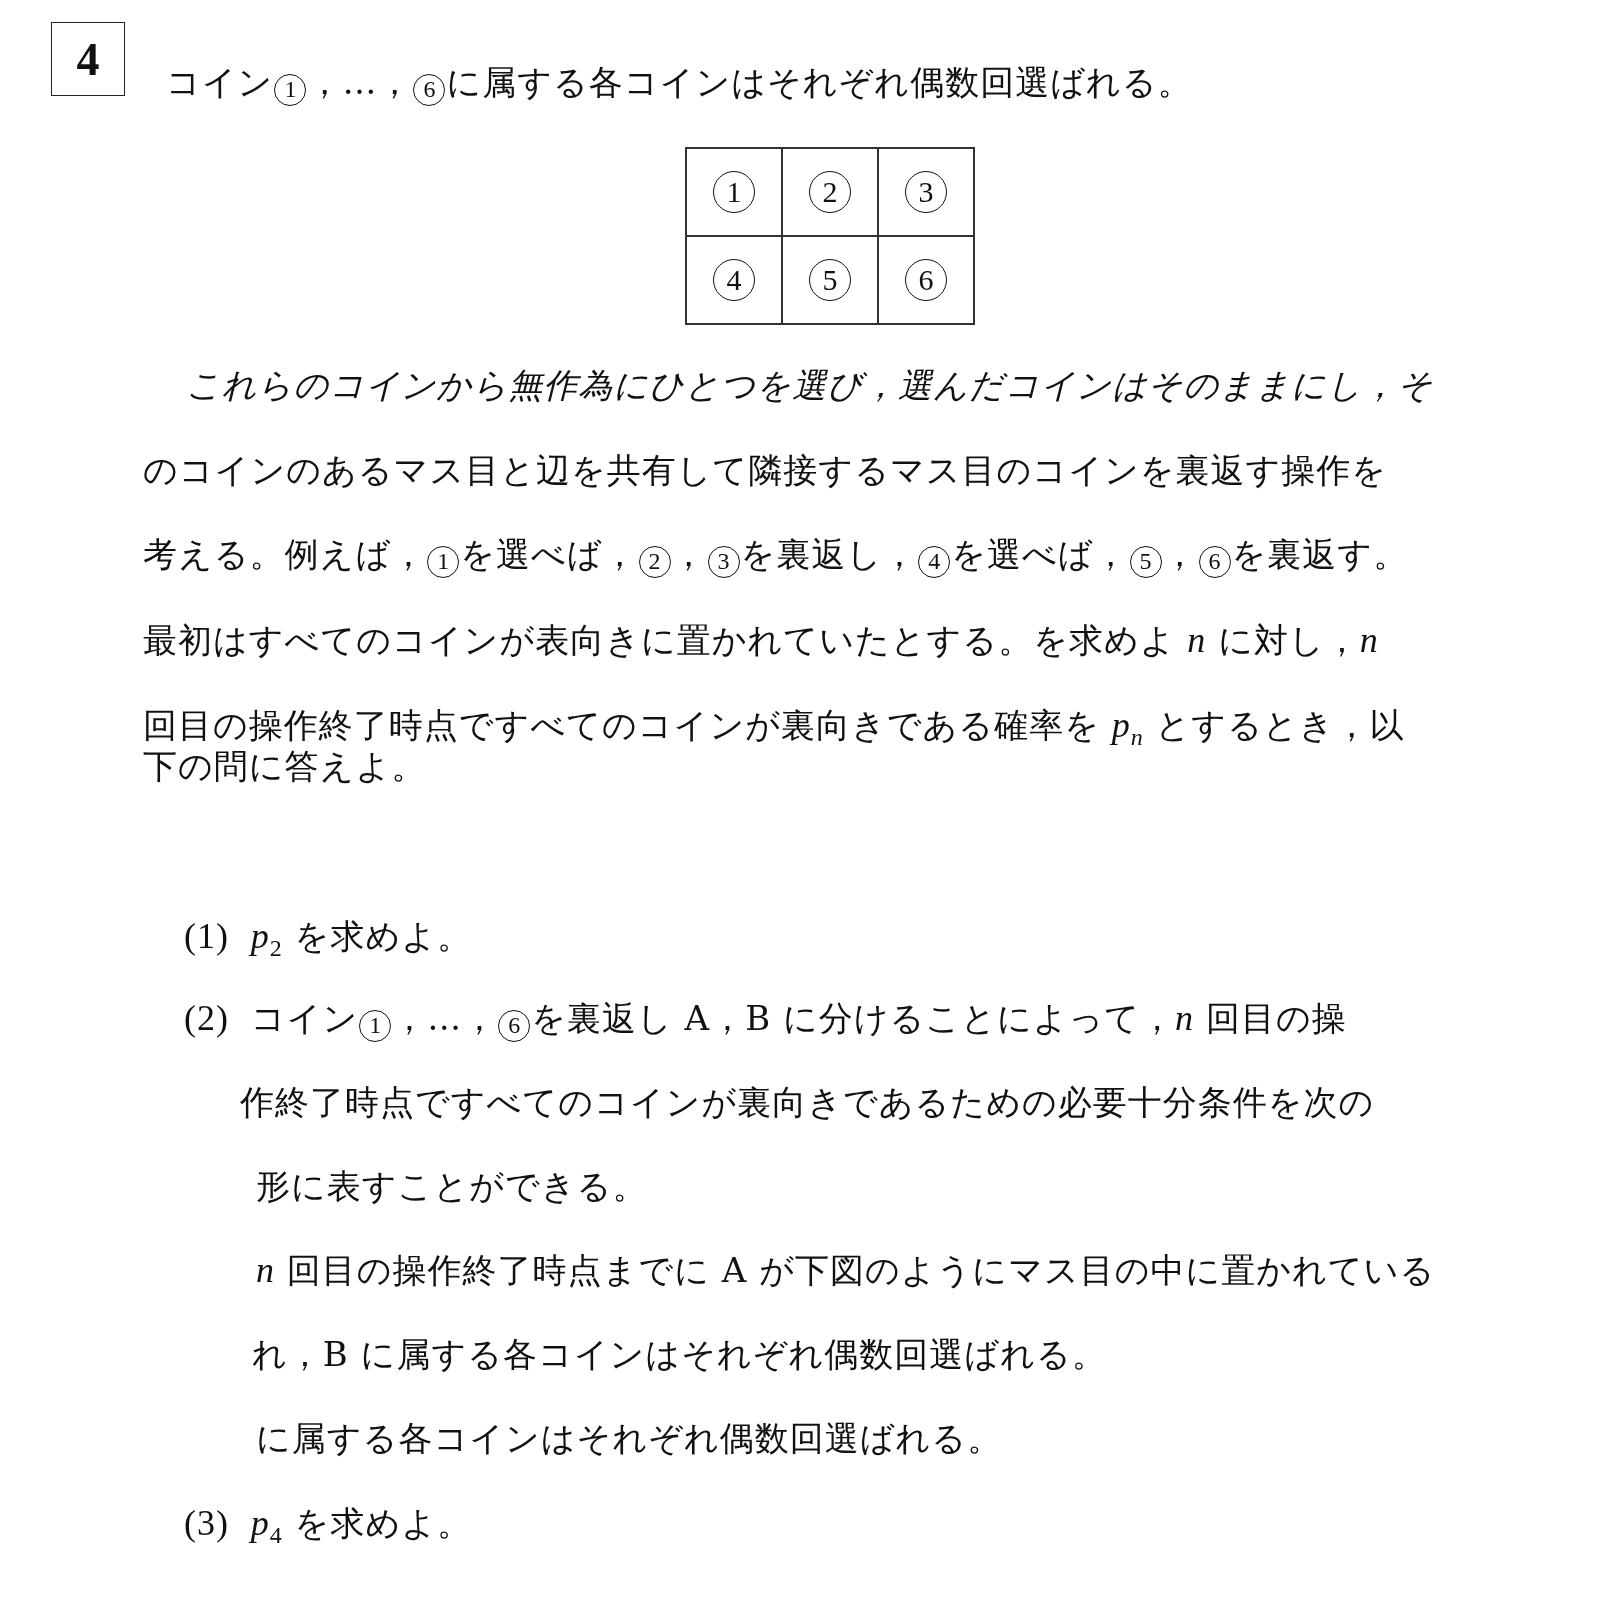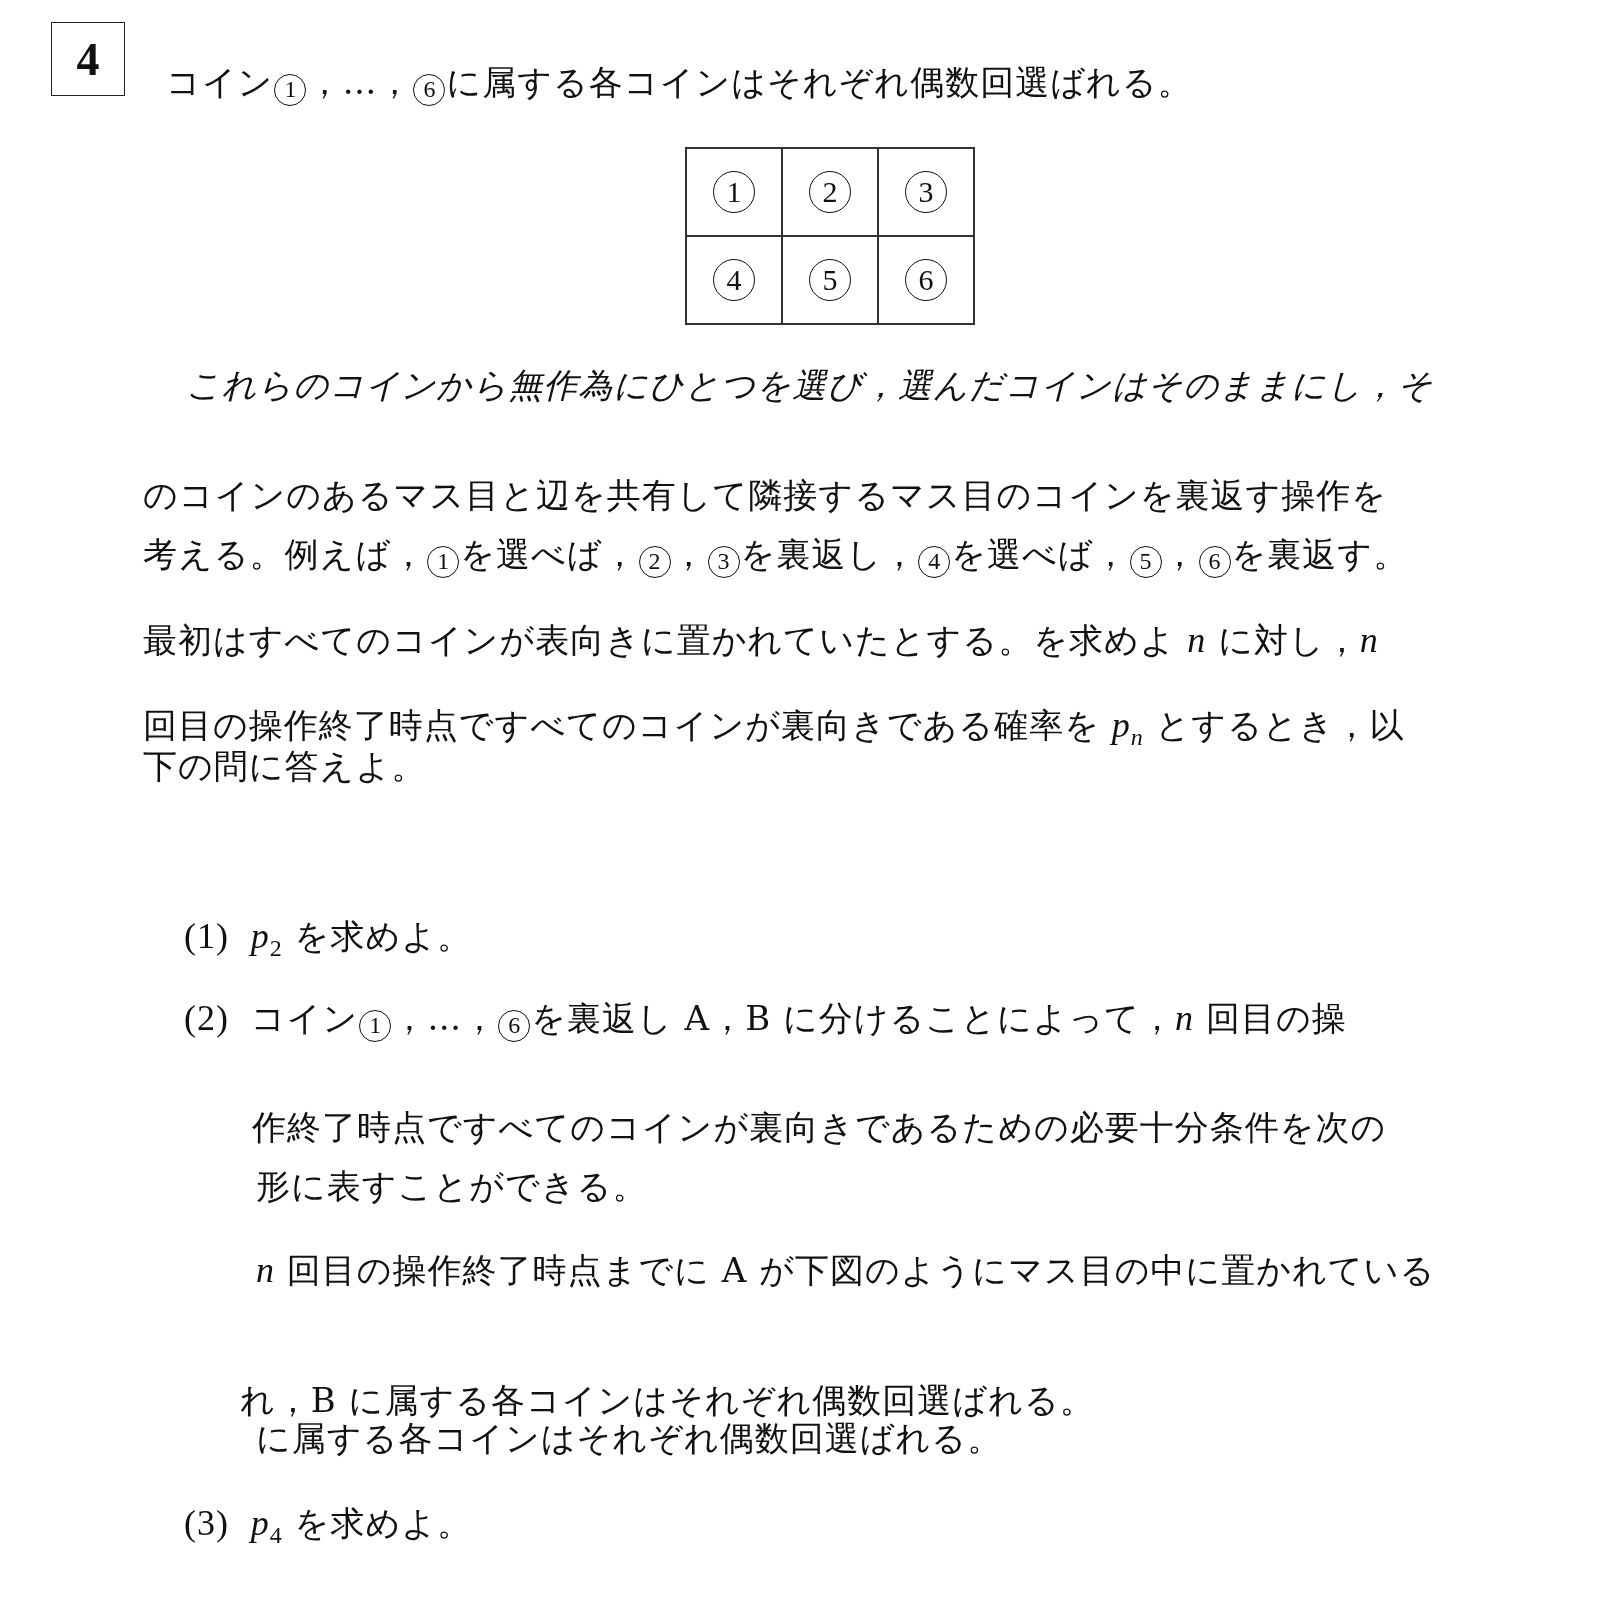--- a/index.html
+++ b/index.html
@@ -66,45 +66,45 @@
     </div>
   <div class="cell">
       <span class="circ">5</span>
     </div>
   <div class="cell">
       <span class="circ">6</span>
     </div>
 </div>
 
 <div class="line" style="left:186px; top:365px;font-style:italic;">これらのコインから無作為にひとつを選び，選んだコインはそのままにし，そ</div>
-<div class="line" style="left:143px; top:476px;font-family:Liberation Serif, serif;">のコインのあるマス目と辺を共有して隣接するマス目のコインを裏返す操作を</div>
+<div class="line" style="left:143px; top:450px;">のコインのあるマス目と辺を共有して隣接するマス目のコインを裏返す操作を</div>
 <div class="line" style="left:143px; top:534px;">
   <span>考える。例えば，</span><span class="circ">1</span><span>を選べば，</span><span class="circ">2</span><span>，</span><span class="circ">3</span><span>を裏返し，</span><span class="circ">4</span><span>を選べば，</span><span class="circ">5</span><span>，</span><span class="circ">6</span><span>を裏返す。</span>
 </div>
 <div class="line" style="left:143px; top:620px;">
   <span>最初はすべてのコインが表向きに置かれていたとする。を求めよ </span><span class="var">n</span><span> に対し，</span><span class="var">n</span>
 </div>
 <div class="line" style="left:143px; top:705px;">
   <span>回目の操作終了時点ですべてのコインが裏向きである確率を </span><span class="var">p</span><span class="sub it">n</span><span> とするとき，以</span>
 </div>
 <div class="line" style="left:143px; top:746px;">下の問に答えよ。</div>
 
 <div class="line" style="left:184px; top:916px;">
   <span class="label">(1)</span>
   <span class="var" style="margin-left:10px;">p</span><span class="sub">2</span><span> を求めよ。</span>
 </div>
 
 <div class="line" style="left:184px; top:998px;">
   <span class="label">(2)</span>
   <span style="margin-left:10px;">コイン</span><span class="circ">1</span><span>，…，</span><span class="circ">6</span><span>を裏返し A，B に分けることによって，</span><span class="var">n</span><span> 回目の操</span>
 </div>
-<div class="line" style="left:252px; top:1082px;margin-top:25px;">作終了時点ですべてのコインが裏向きであるための必要十分条件を次の</div>
+<div class="line" style="left:240px; top:1082px;">作終了時点ですべてのコインが裏向きであるための必要十分条件を次の</div>
 <div class="line" style="left:256px; top:1166px;">形に表すことができる。</div>
 <div class="line" style="left:256px; top:1250px;">
   <span class="var">n</span><span> 回目の操作終了時点までに A が下図のようにマス目の中に置かれている</span>
 </div>
-<div class="line" style="left:240px; top:1334px;margin-top:46px;">れ，B に属する各コインはそれぞれ偶数回選ばれる。</div>
+<div class="line" style="left:252px; top:1334px;">れ，B に属する各コインはそれぞれ偶数回選ばれる。</div>
 <div class="line" style="left:256px; top:1418px;">に属する各コインはそれぞれ偶数回選ばれる。</div>
 
 <div class="line" style="left:184px; top:1503px;">
   <span class="label">(3)</span>
   <span class="var" style="margin-left:10px;">p</span><span class="sub">4</span><span> を求めよ。</span>
 </div>
 
 </body></html>

